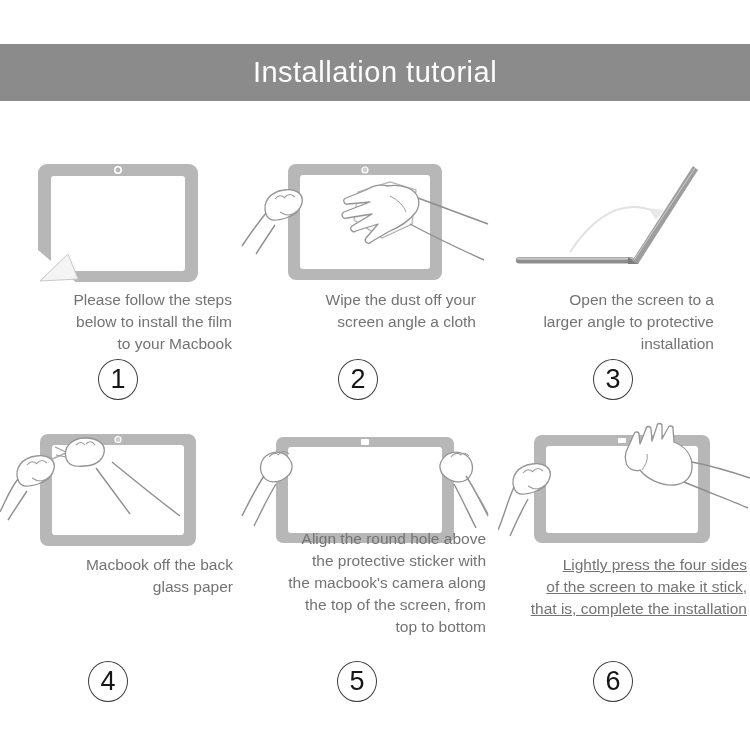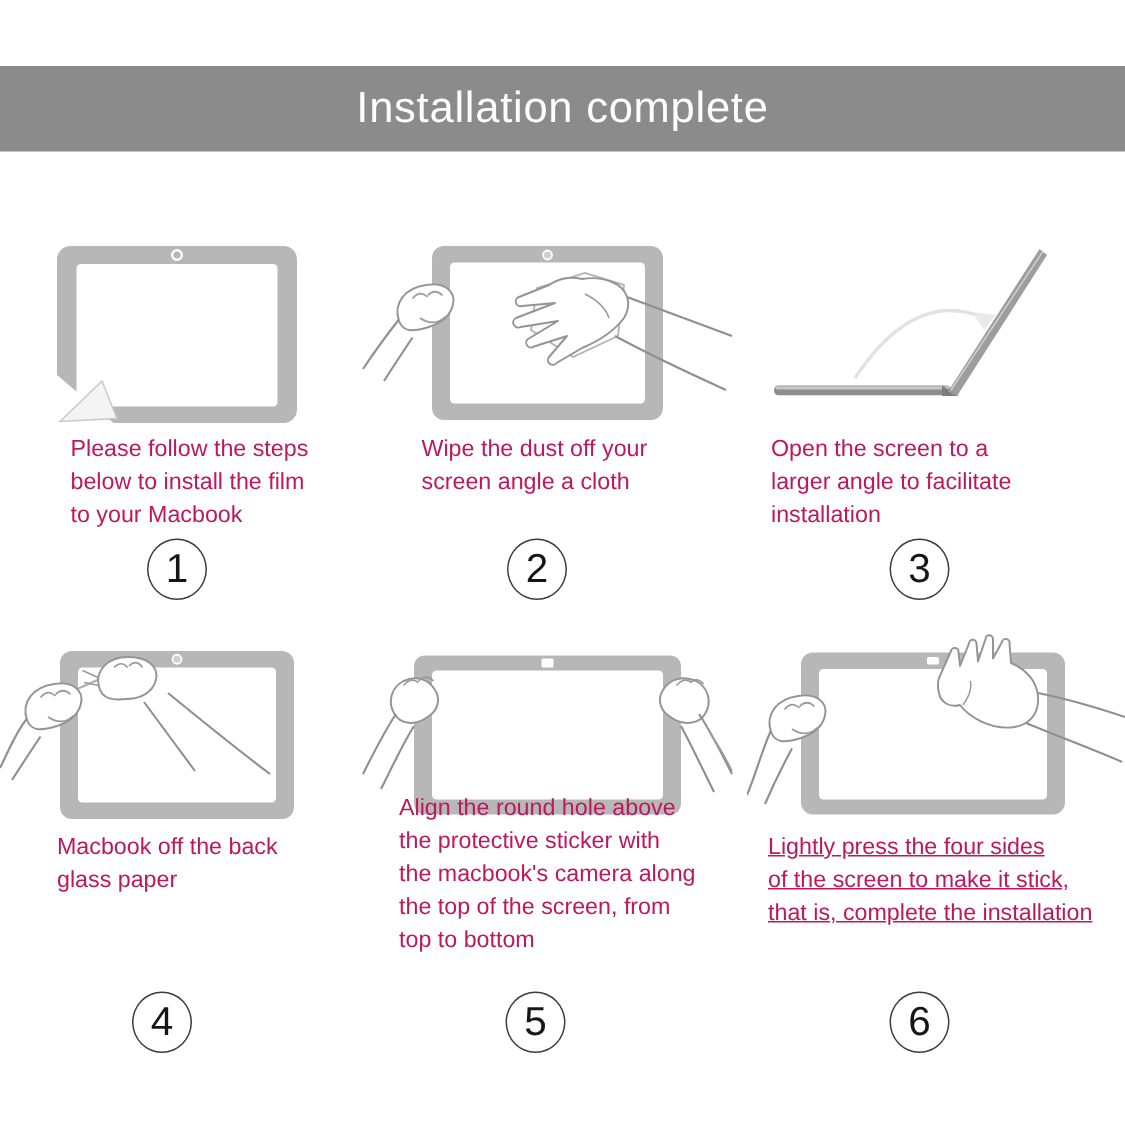--- a/index.html
+++ b/index.html
@@ -15,37 +15,38 @@
     position:absolute; left:0; top:44px; width:750px; height:57px;
     background:#8b8b8b;
     display:flex; align-items:center; justify-content:center;
   }
   .header .title {
     color:#fdfdfd; font-size:29px; font-weight:400; letter-spacing:0.5px;
   }
   .illus { position:absolute; }
   .caption {
     position:absolute;
-    font-size:15.5px; line-height:22px; color:#be185d;
+    font-size:15.5px; line-height:22px; color:#737373;
     white-space:pre-line;
+    text-align:right;
   }
   .badge {
     position:absolute; width:40px; height:41px;
     border:1.6px solid #3c3c3c; border-radius:50%;
     display:flex; align-items:center; justify-content:center;
     background:#fff;
   }
   .badge span { font-size:27px; color:#161616; font-weight:400; }
   svg { display:block; }
 </style>
 </head>
 <body>
 
 <div class="header">
-  <div class="title">Installation complete</div>
+  <div class="title">Installation tutorial</div>
 </div>
 
 <svg class="illus" style="left:32px; top:160px;" width="172" height="128" viewBox="0 0 172 128">
   <rect x="6" y="4" width="160" height="118" rx="9" fill="#b7b7b7"></rect>
   <rect x="19" y="16" width="134" height="95" rx="3" fill="#ffffff"></rect>
   <circle cx="86" cy="10" r="3.2" fill="#b7b7b7" stroke="#ffffff" stroke-width="1.6"></circle>
   <polygon points="6,90 46,124 6,124" fill="#ffffff"></polygon>
   <polygon points="8,121 36,94 33,109 8,121" fill="#dedede"></polygon>
   <polygon points="8,121 36,94 46,119 8,121" fill="#f4f4f4" stroke="#c8c8c8" stroke-width="1"></polygon>
 </svg>
@@ -147,21 +148,21 @@
   <path d="M0,110 C6,96 10,80 16,67" fill="none" stroke="#8f8f8f" stroke-width="1.4"></path>
   <path d="M12,116 C18,102 24,90 30,79" fill="none" stroke="#8f8f8f" stroke-width="1.4"></path>
 </svg>
 
 <div class="caption" style="left:47px;  top:289px; width:185px;">Please follow the steps
 below to install the film
 to your Macbook</div>
 <div class="caption" style="left:281px; top:289px; width:195px;">Wipe the dust off your
 screen angle a cloth</div>
 <div class="caption" style="left:514px; top:289px; width:200px;">Open the screen to a
-larger angle to facilitate
+larger angle to protective
 installation</div>
 <div class="caption" style="left:38px;  top:554px; width:195px;">Macbook off the back
 glass paper</div>
 <div class="caption" style="left:266px; top:528px; width:220px;">Align the round hole above
 the protective sticker with
 the macbook's camera along
 the top of the screen, from
 top to bottom</div>
 <div class="caption" style="left:512px; top:554px; width:235px;text-decoration:underline;">Lightly press the four sides
 of the screen to make it stick,

